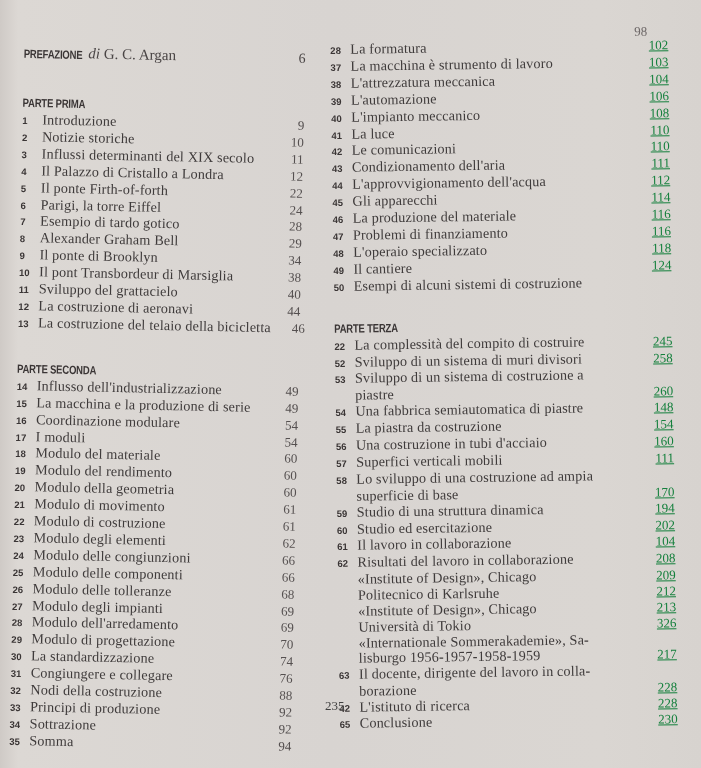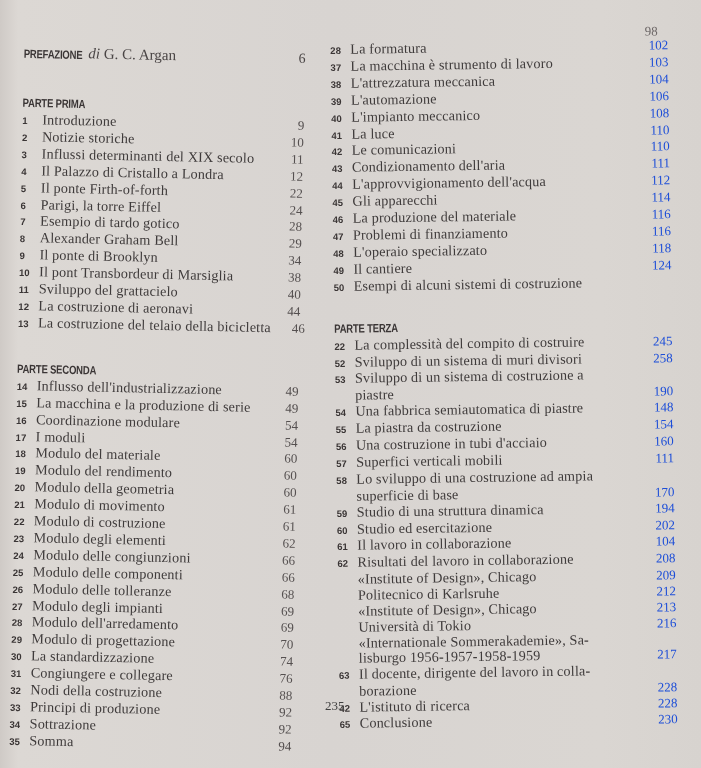--- a/index.html
+++ b/index.html
@@ -21,24 +21,24 @@
   .preface .author i { font-style: italic; }
   .page-num { margin-left: auto; font-size: 14px; color: #4a4545; text-align: right; min-width: 30px; }
 
   .part-heading { margin-top: 22px; margin-bottom: 6px; height: 14px; }
 
   .entry { display: flex; align-items: baseline; font-size: 14.2px; line-height: 14.9px; white-space: nowrap; }
   .entry .num { font-family: "Liberation Sans", "DejaVu Sans", sans-serif; font-weight: bold; font-size: 9.5px; width: 20px; flex: none; color: #3a3535; }
   .entry .title { flex: 1; color: #3f3b3b; letter-spacing: 0.15px; }
   .entry .pg { flex: none; width: 34px; text-align: right; font-size: 13px; color: #555050; }
   .entry.sub .title { padding-left: 0; }
-  .col-right .entry .pg { color: #1d4ed8; }
+  .col-right .entry .pg { color: #15803d; text-decoration: underline; }
 
   .top-pg { display: flex; height: 14px; font-size: 13px; color: #6e6868; }
-  .top-pg span { margin-left: auto; width: 34px; text-align: center; }
+  .top-pg span { margin-left: auto; width: 34px; text-align: left; }
 
   .folio { position: absolute; left: 325px; top: 698px; font-size: 13px; color: #404040; }
 </style>
 </head>
 <body>
 
 <div class="page">
 
   <div class="col col-left">
     <div class="preface">
@@ -326,21 +326,21 @@
           <span class="pg">258</span>
         </div>
         <div class="entry">
           <span class="num">53</span>
           <span class="title">Sviluppo di un sistema di costruzione a</span>
           <span class="pg"></span>
         </div>
         <div class="entry sub">
           <span class="num"></span>
           <span class="title">piastre</span>
-          <span class="pg">190</span>
+          <span class="pg">260</span>
         </div>
         <div class="entry">
           <span class="num">54</span>
           <span class="title">Una fabbrica semiautomatica di piastre</span>
           <span class="pg">148</span>
         </div>
         <div class="entry">
           <span class="num">55</span>
           <span class="title">La piastra da costruzione</span>
           <span class="pg">154</span>
@@ -396,21 +396,21 @@
           <span class="pg">212</span>
         </div>
         <div class="entry sub">
           <span class="num"></span>
           <span class="title">«Institute of Design», Chicago</span>
           <span class="pg">213</span>
         </div>
         <div class="entry sub">
           <span class="num"></span>
           <span class="title">Università di Tokio</span>
-          <span class="pg">216</span>
+          <span class="pg">326</span>
         </div>
         <div class="entry sub">
           <span class="num"></span>
           <span class="title">«Internationale Sommerakademie», Sa-</span>
           <span class="pg"></span>
         </div>
         <div class="entry sub">
           <span class="num"></span>
           <span class="title"> lisburgo 1956-1957-1958-1959</span>
           <span class="pg">217</span>

